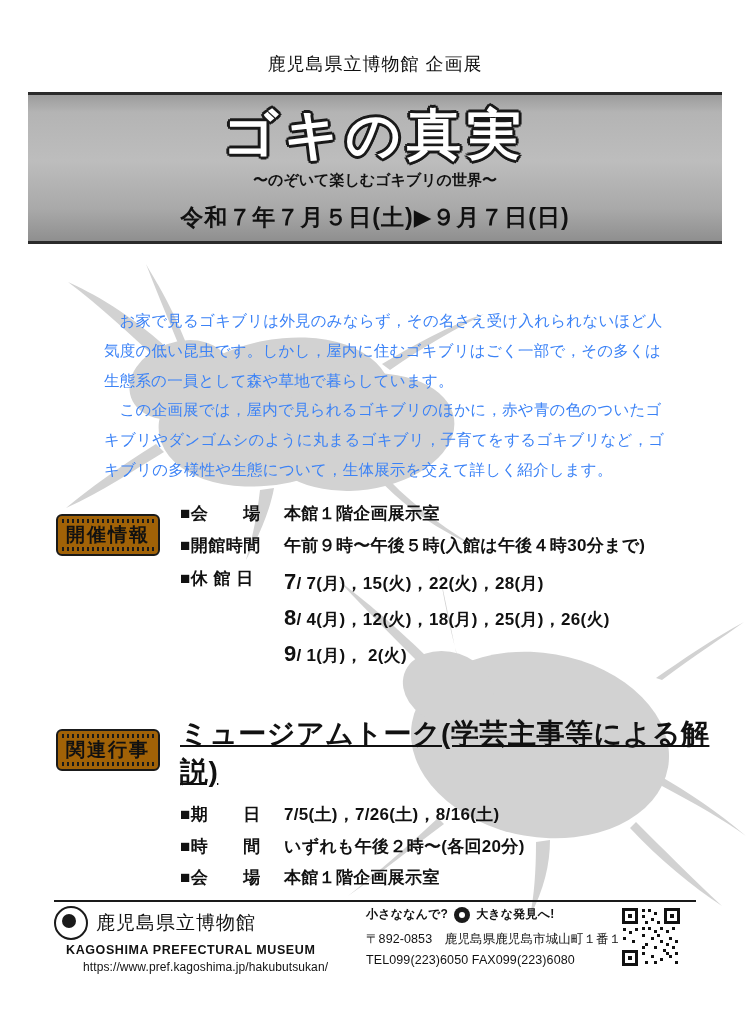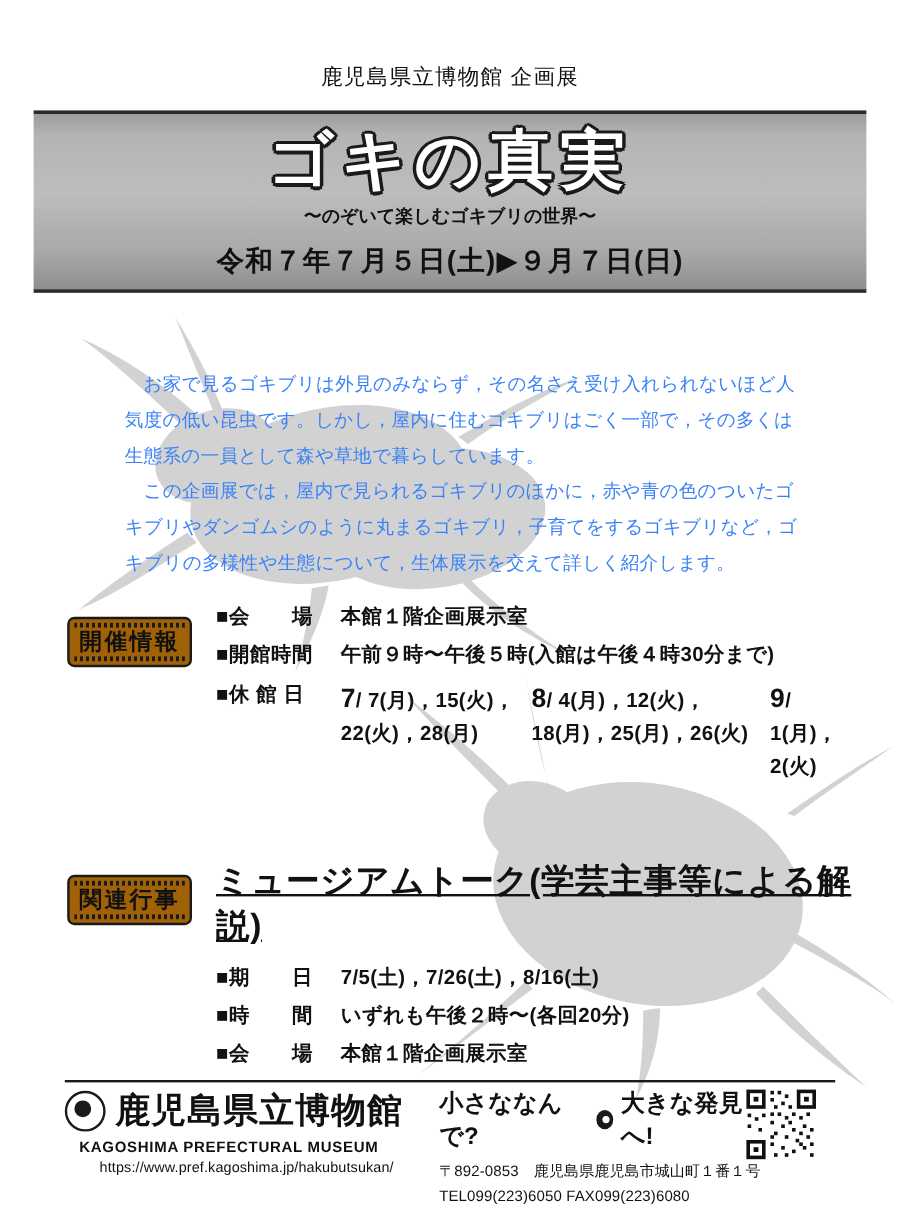--- a/index.html
+++ b/index.html
@@ -191,21 +191,21 @@
   .heading-strong {
     font-size: 28px;
     font-weight: bold;
     letter-spacing: 0.5px;
     margin-bottom: 10px;
     text-decoration: underline;
   }
 
   .closed-lines {
     display: flex;
-    flex-direction: row;
+    flex-direction: column;
     gap: 2px;
   }
   .closed-line {
     font-size: 17px;
     font-weight: bold;
     letter-spacing: 0.3px;
     line-height: 1.55;
   }
   .closed-line .big-month {
     font-size: 22px;
@@ -252,22 +252,22 @@
     content: "";
     position: absolute;
     left: 6px;
     top: 6px;
     width: 14px;
     height: 14px;
     border-radius: 50%;
     background: #1a1a1a;
   }
   .brand-jp {
-    font-size: 29px;
-    font-weight: bold;
+    font-size: 19px;
+    font-weight: normal;
     letter-spacing: 1px;
   }
   .brand-en {
     font-size: 12.5px;
     font-weight: bold;
     letter-spacing: 0.6px;
     margin-top: 3px;
     padding-left: 12px;
   }
   .brand-url {
@@ -277,25 +277,25 @@
     padding-left: 29px;
   }
 
   .footer-mid {
     position: absolute;
     left: 312px;
     top: 0;
     width: 270px;
   }
   .slogan {
-    font-size: 20px;
+    font-size: 12px;
     font-weight: bold;
     letter-spacing: 0.2px;
     display: flex;
-    align-items: center;
+    align-items: flex-end;
     gap: 4px;
   }
   .slogan .dot-mark {
     display: inline-block;
     width: 16px;
     height: 16px;
     background: #1a1a1a;
     border-radius: 50%;
     position: relative;
     margin: 0 2px;

